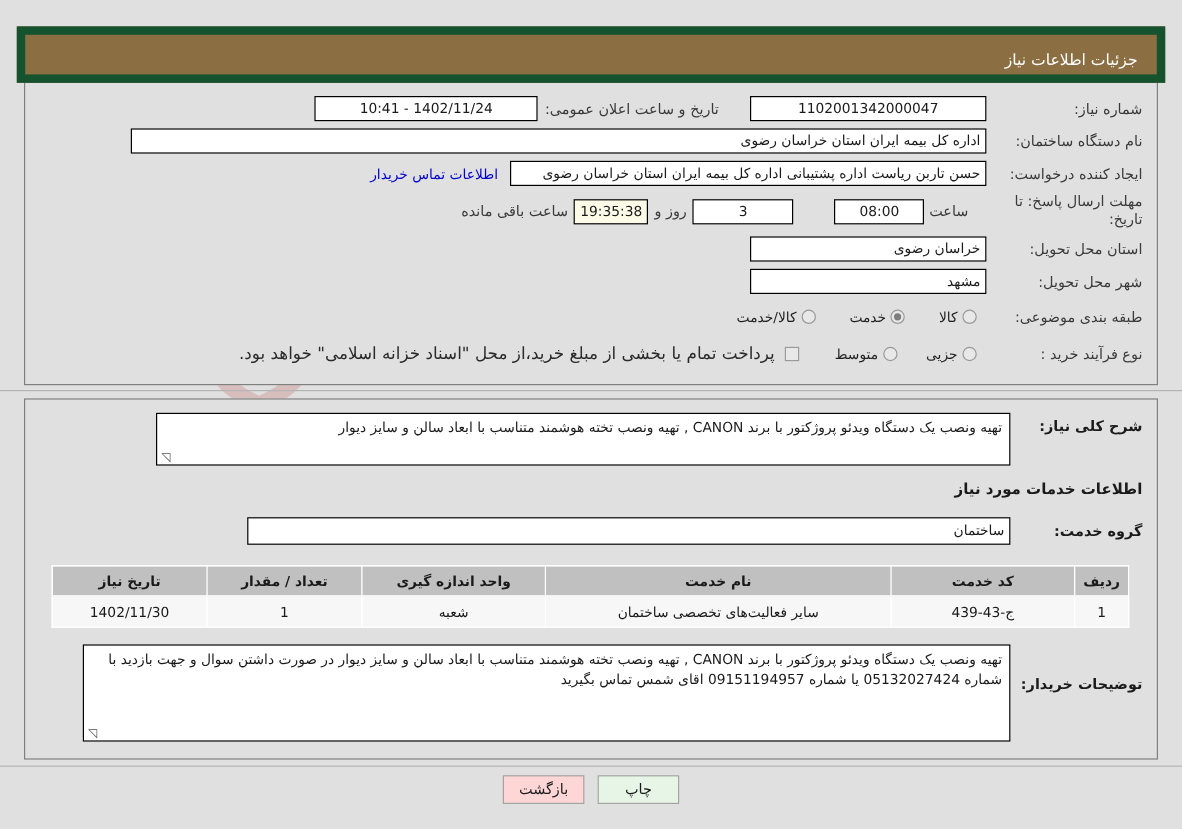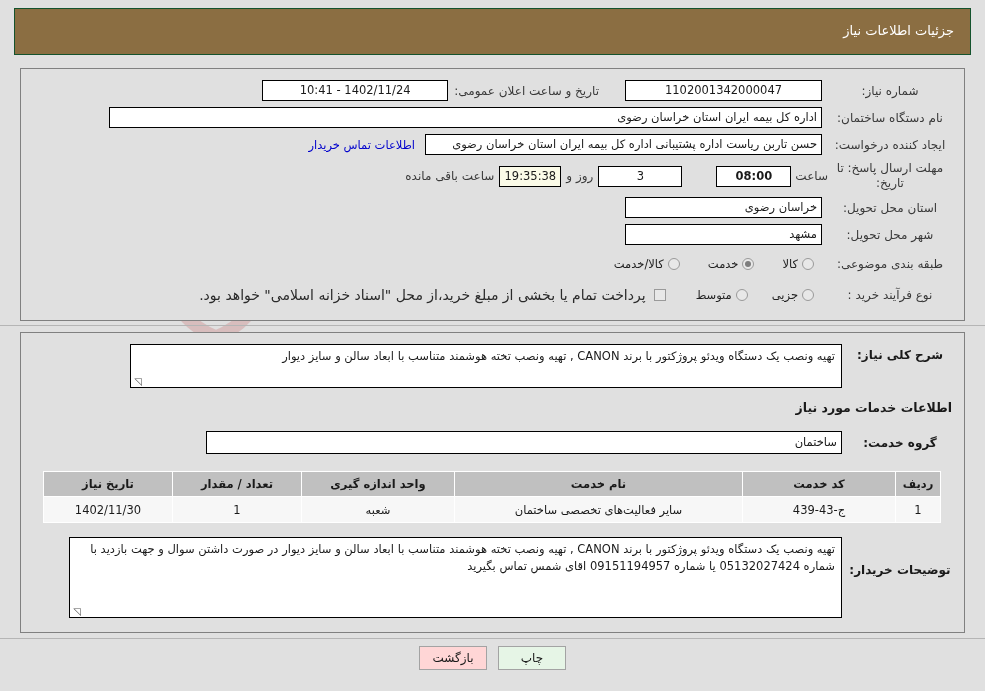--- a/index.html
+++ b/index.html
@@ -46,25 +46,25 @@
     left: 40px;
     top: 12px;
     width: 92px;
     height: 112px;
   }
 
   
   .title-bar {
     position: absolute;
     left: 14px;
-    top: 8px;
+    top: 22px;
     width: 957px;
     height: 47px;
     background: #8b6e42;
-    border: 1px solid #14532d;
+    border: 7px solid #14532d;
     box-sizing: border-box;
     z-index: 2;
   }
   .title-bar .t-text {
     position: absolute;
     right: 16px;
     top: 14px;
     color: #ffffff;
     font-size: 13px;
   }
@@ -85,21 +85,21 @@
   
   .row {
     position: absolute;
     display: flex;
     flex-direction: row;
     align-items: center;
   }
   .lbl {
     color: #3a3a3a;
     font-size: 12px;
-    text-align: center;
+    text-align: right;
     white-space: nowrap;
   }
   .lbl-b {
     font-weight: bold;
     color: #1a1a1a;
   }
   .fld {
     background: #ffffff;
     border: 1px solid #000000;
     box-sizing: border-box;
@@ -259,22 +259,22 @@
   </div>
 
   <div class="row" style="right:12px; top:65px;">
     <div class="lbl" style="width:124px;">ایجاد کننده درخواست:</div>
     <div class="fld r" style="width:397px; margin-right:6px;">حسن تاربن ریاست اداره پشتیبانی اداره کل بیمه ایران استان خراسان رضوی</div>
     <div class="link" style="margin-right:10px;">اطلاعات تماس خریدار</div>
   </div>
 
   <div class="row" style="right:12px; top:92px;">
     <div class="lbl" style="width:124px; white-space:normal; line-height:15px;">مهلت ارسال پاسخ: تا تاریخ:</div>
-    <div class="lbl" style="margin-right:0;">ساعت</div>
-    <div class="fld c" style="width:75px; margin-right:4px;font-weight:bold;">08:00</div>
+    <div class="lbl" style="margin-right:21px;">ساعت</div>
+    <div class="fld c" style="width:75px; margin-right:4px;">08:00</div>
     <div class="fld c" style="width:84px; margin-right:34px;">3</div>
     <div class="lbl" style="margin-right:5px;">روز و</div>
     <div class="fld c cream" style="width:62px; margin-right:5px;">19:35:38</div>
     <div class="lbl" style="margin-right:5px;">ساعت باقی مانده</div>
   </div>
 
   <div class="row" style="right:12px; top:128px;">
     <div class="lbl" style="width:124px;">استان محل تحویل:</div>
     <div class="fld r" style="width:197px; margin-right:6px;">خراسان رضوی</div>
   </div>

